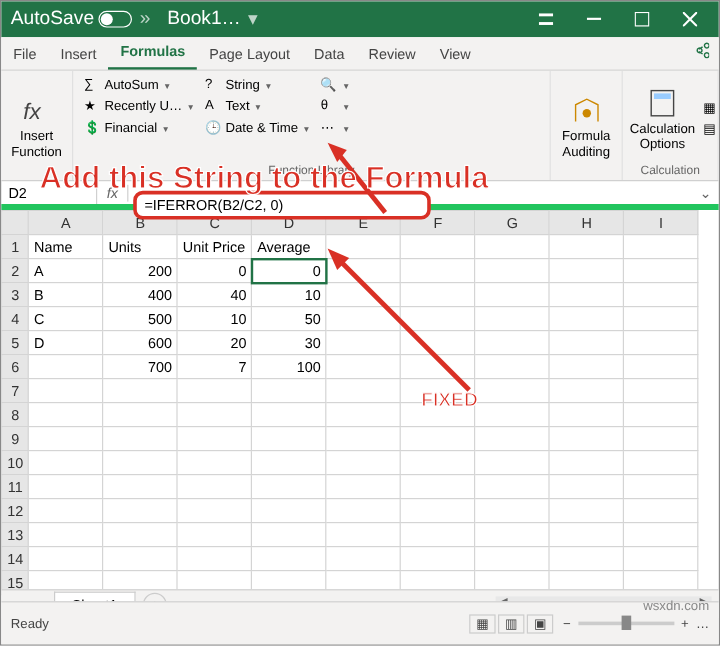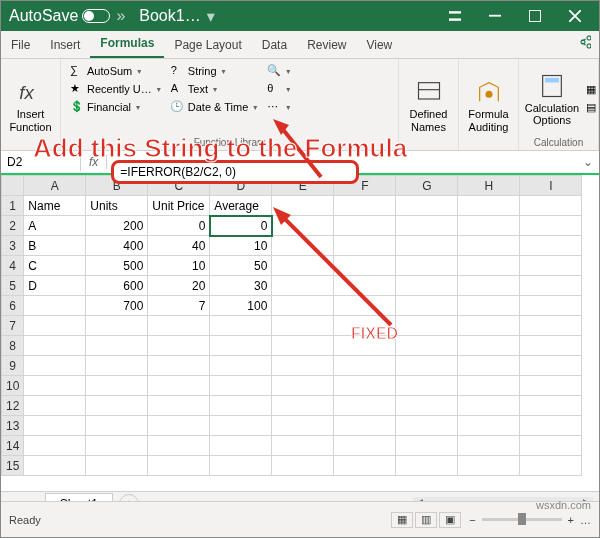--- a/index.html
+++ b/index.html
@@ -32,21 +32,21 @@
 .col { display: flex; flex-direction: column; gap: 2px; }
 .sbtn { display: flex; align-items: center; gap: 3px; padding: 1px 3px; white-space: nowrap; }
 .sbtn .ico { width: 14px; height: 14px; }
 .dd { font-size: 8px; color: #666; margin-left: 2px; }
 
 
 .overlay-text { position: absolute; font-size: 26px; font-weight: 700; color: #d93025; -webkit-text-stroke: 1px #fff; z-index: 20; pointer-events: none; }
 .ann1 { top: 74px; left: 32px; }
 
 
-.fbar { height: 24px; display: flex; align-items: center; border-bottom: 2px solid #22c55e; font-size: 12px; }
+.fbar { height: 24px; display: flex; align-items: center; border-bottom: 5px solid #22c55e; font-size: 12px; }
 .namebox { width: 80px; padding: 2px 6px; border-right: 1px solid #d0d0d0; }
 .fx { padding: 0 8px; font-style: italic; color: #666; border-right: 1px solid #d0d0d0; }
 .formula-wrap { flex: 1; position: relative; display: flex; align-items: center; }
 .formula-highlight { position: absolute; left: 4px; top: -2px; border: 3px solid #d93025; border-radius: 8px; padding: 2px 120px 2px 6px; font-size: 12px; background: #fff; z-index: 15; }
 .fbar .expand { padding: 0 6px; color: #666; }
 
 
 .sheet-area { position: relative; }
 .grid { border-collapse: collapse; font-size: 12px; }
 .grid th, .grid td { border: 1px solid #d4d4d4; height: 20px; padding: 0 4px; background: #fff; }
@@ -186,32 +186,20 @@
             <span class="ico">θ</span>
             <span class="dd">▾</span>
           </div>
         <div class="sbtn">
             <span class="ico">⋯</span>
             <span class="dd">▾</span>
           </div>
       </div>
     </div>
     <div class="rg-label">Function Library</div>
-  </div>
-  <div class="rg" style="width:60px">
-    <div class="rg-body">
-        <div class="bigbtn">
-          <svg class="ico" viewBox="0 0 24 24">
-            <rect x="3" y="4" width="18" height="14" fill="none" stroke="#444"></rect>
-            <path d="M3 10h18" stroke="#444"></path>
-          </svg>
-          <span style="white-space:pre-line">Defined
-Names</span>
-        </div>
-      </div>
   </div>
   <div class="rg" style="width:60px">
     <div class="rg-body">
         <div class="bigbtn">
           <svg class="ico" viewBox="0 0 24 24">
             <path d="M4 20V8l8-4 8 4v12" fill="none" stroke="#c80"></path>
             <circle cx="12" cy="14" r="3" fill="#c80"></circle>
           </svg>
           <span style="white-space:pre-line">Formula
 Auditing</span>
@@ -380,20 +368,32 @@
           <td></td>
           <td></td>
           <td></td>
           <td></td>
           <td></td>
           <td></td>
           <td></td>
           <td></td>
         </tr>
   <tr>
+          <th class="rowhdr">11</th>
+          <td></td>
+          <td></td>
+          <td></td>
+          <td></td>
+          <td></td>
+          <td></td>
+          <td></td>
+          <td></td>
+          <td></td>
+        </tr>
+  <tr>
           <th class="rowhdr">12</th>
           <td></td>
           <td></td>
           <td></td>
           <td></td>
           <td></td>
           <td></td>
           <td></td>
           <td></td>
           <td></td>

